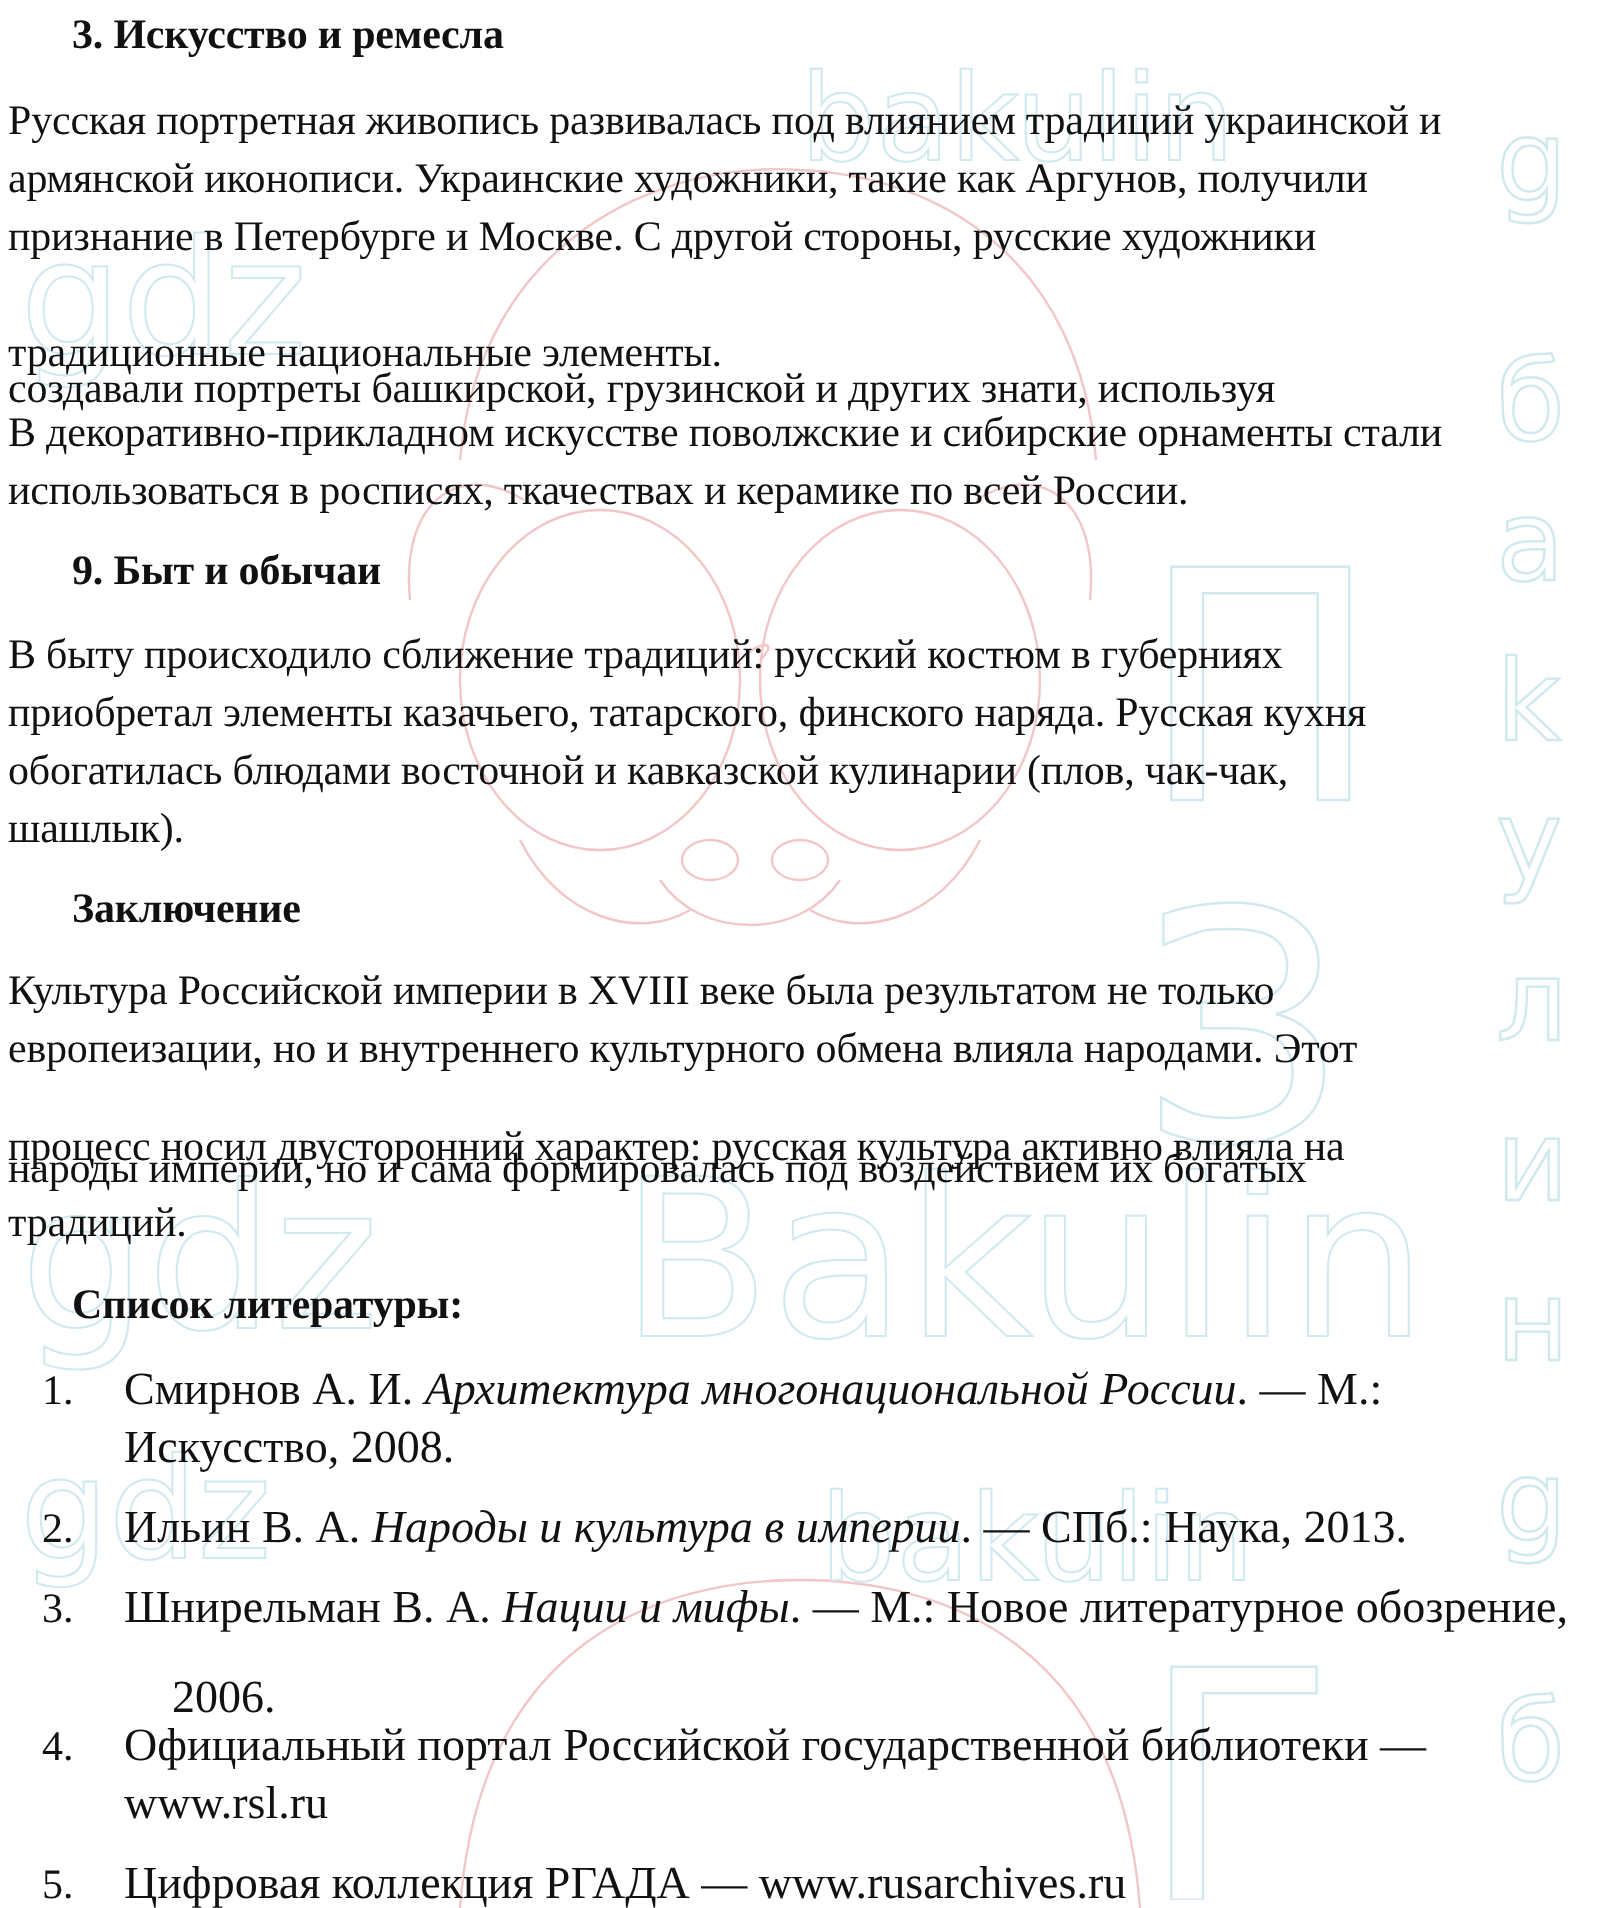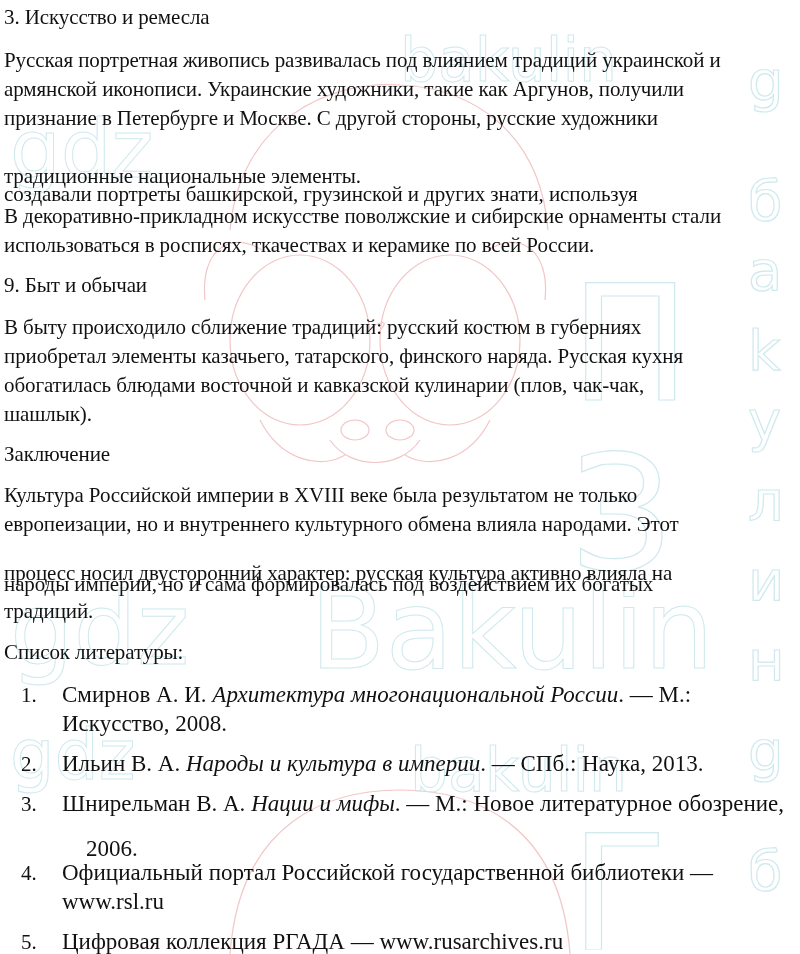--- a/index.html
+++ b/index.html
@@ -43,21 +43,22 @@
     }
     .line {
       position: absolute;
       left: 4px;
       font-size: 21px;
       line-height: 26px;
       white-space: nowrap;
       letter-spacing: -0.1px;
     }
     .h {
-      font-weight: normal;
+      font-weight: bold;
+      margin-left: 32px;
     }
     .num {
       position: absolute;
       left: 21px;
       font-size: 21px;
       line-height: 26px;
     }
     .ref {
       position: absolute;
       left: 62px;

